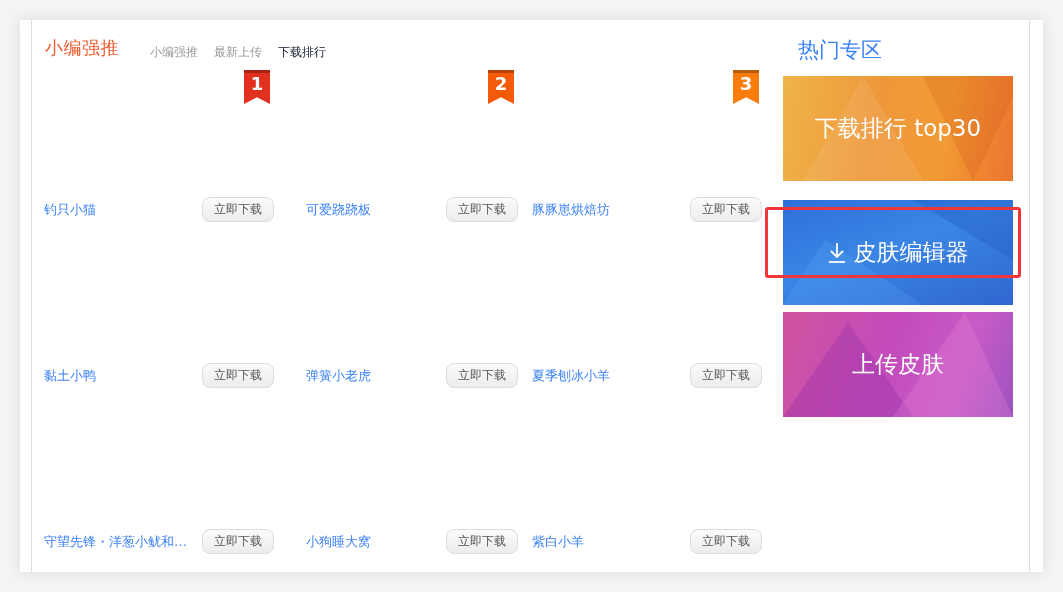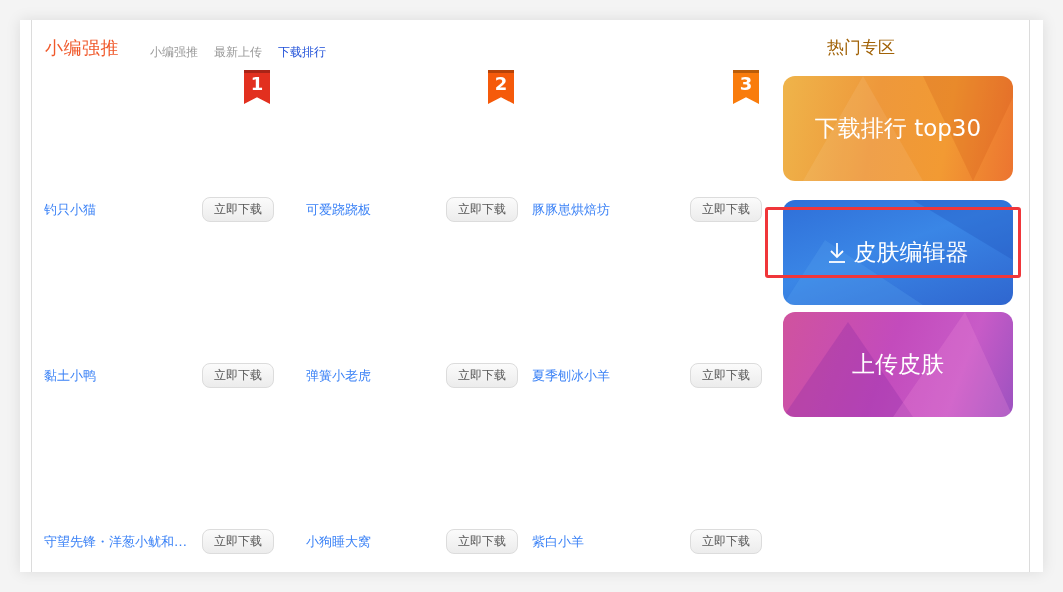--- a/index.html
+++ b/index.html
@@ -16,21 +16,21 @@
   .vline { position: absolute; top: 0; bottom: 0; width: 1px; background: #dcdcdc; }
   .vline.left { left: 11px; }
   .vline.right { left: 1009px; }
 
   .main-title {
     position: absolute; left: 25px; top: 16px;
     font-size: 18px; color: #f0592b; letter-spacing: 0.5px;
   }
   .tabs { position: absolute; left: 130px; top: 24px; display: flex; gap: 16px; }
   .tab { font-size: 12px; color: #999; cursor: pointer; white-space: nowrap; }
-  .tab.active { color: #1d4ed8; text-align: center; }
+  .tab.active { color: #0f172a; text-align: center; }
 
   .ribbon {
     position: absolute; top: 50px; width: 26px; height: 34px;
     color: #fff; font-weight: bold; font-size: 18px; text-align: center;
     line-height: 28px;
     clip-path: polygon(0 0, 100% 0, 100% 100%, 50% 80%, 0 100%);
   }
   .ribbon::before {
     content: ""; position: absolute; left: -2px; right: -2px; top: 0; height: 3px;
     background: rgba(0,0,0,0.25);
@@ -49,26 +49,26 @@
     border: 1px solid #dcdcdc; border-radius: 8px;
     background: linear-gradient(#fbfbfb, #ececec);
     font-size: 12px; color: #555; line-height: 23px; text-align: center;
     cursor: pointer; font-family: inherit;
   }
   .c1n { left: 24px; } .c1b { left: 182px; }
   .c2n { left: 286px; } .c2b { left: 426px; }
   .c3n { left: 512px; } .c3b { left: 670px; }
 
   .hot-title {
-    position: absolute; left: 807px; top: 16px; font-size: 17px; color: #a16207;
+    position: absolute; left: 778px; top: 16px; font-size: 21px; color: #3b82f6;
   }
   .banner {
     position: absolute; left: 763px; width: 230px; height: 105px;
     color: #fff; display: flex; align-items: center; justify-content: center;
-    font-size: 23px; cursor: pointer; overflow: hidden; border-radius: 12px;
+    font-size: 23px; cursor: pointer; overflow: hidden;
   }
   .banner span { position: relative; z-index: 2; }
   .banner::before, .banner::after {
     content: ""; position: absolute; z-index: 1; opacity: 0.25;
   }
   .b-orange {
     top: 56px;
     background: linear-gradient(100deg, #efb44a 0%, #ee983b 40%, #f29a33 70%, #ec7430 100%);
   }
   .b-orange::before {

